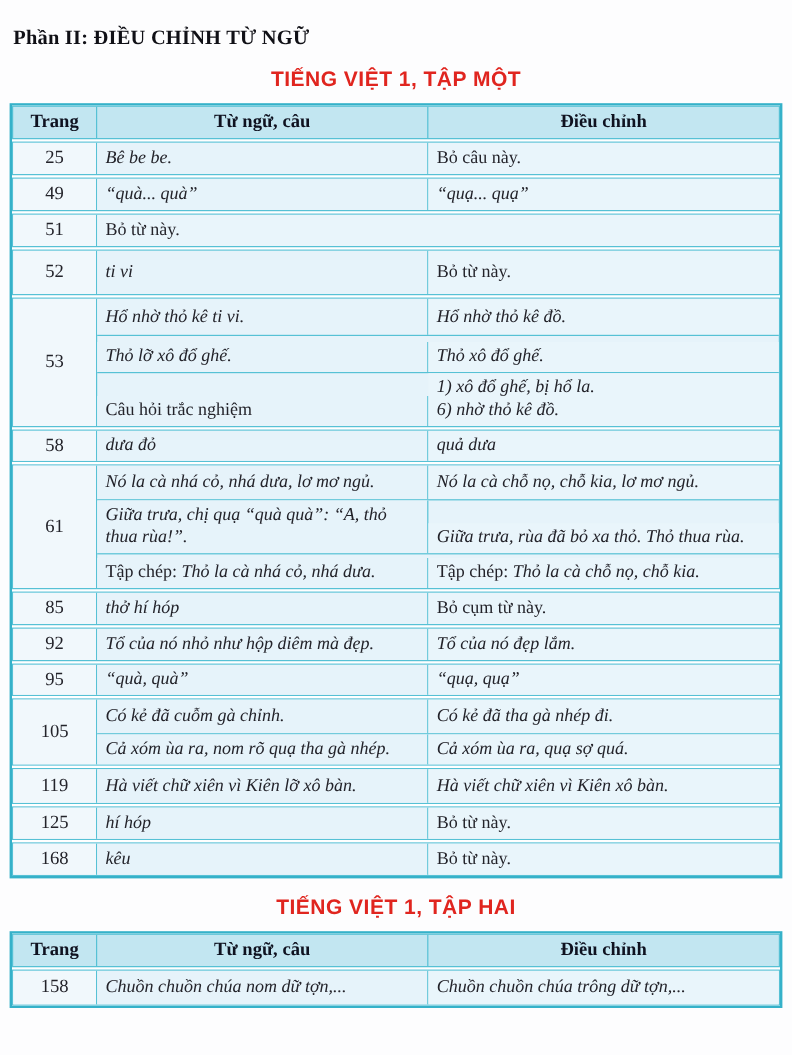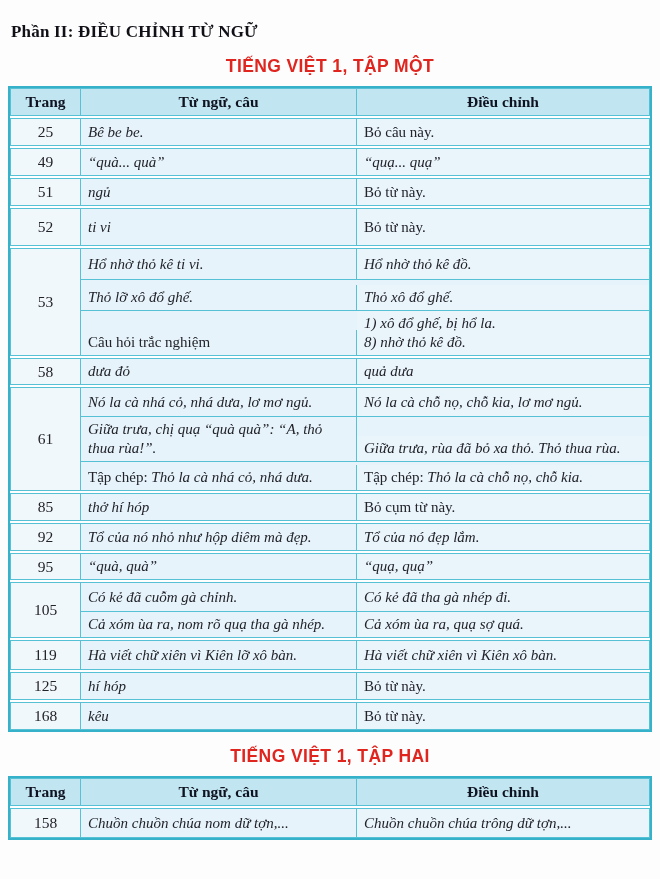--- a/index.html
+++ b/index.html
@@ -76,23 +76,20 @@
             <div class="cell rcol">
               <div class="txt"><span class="it">“quạ... quạ”</span></div>
             </div>
           </div>
         </div>
       </div>
       <div class="band">
         <div class="pcol pcell">51</div>
         <div class="entries">
           <div class="erow" style="min-height: 26px;">
-            <div class="cell lcol">
-              <div class="txt"><span class="it">ngủ</span></div>
-            </div>
             <div class="cell rcol">
               <div class="txt"><span class="rm">Bỏ từ này.</span></div>
             </div>
           </div>
         </div>
       </div>
       <div class="band">
         <div class="pcol pcell">52</div>
         <div class="entries">
           <div class="erow" style="min-height: 36px;">
@@ -122,21 +119,21 @@
             </div>
             <div class="cell rcol">
               <div class="txt"><span class="it">Thỏ xô đổ ghế.</span></div>
             </div>
           </div>
           <div class="erow" style="min-height: 40px;">
             <div class="cell lcol">
               <div class="txt"><span class="rm">Câu hỏi trắc nghiệm</span></div>
             </div>
             <div class="cell rcol">
-              <div class="txt"><span class="it">1) xô đổ ghế, bị hổ la.</span><br><span class="it">8) nhờ thỏ kê đồ.</span></div>
+              <div class="txt"><span class="it">1) xô đổ ghế, bị hổ la.</span><br><span class="it">6) nhờ thỏ kê đồ.</span></div>
             </div>
           </div>
         </div>
       </div>
       <div class="band">
         <div class="pcol pcell">58</div>
         <div class="entries">
           <div class="erow" style="min-height: 25px;">
             <div class="cell lcol">
               <div class="txt"><span class="it">dưa đỏ</span></div>

